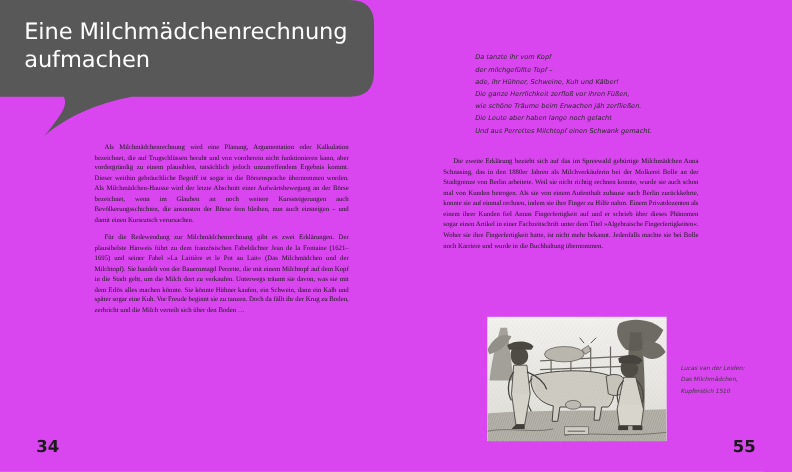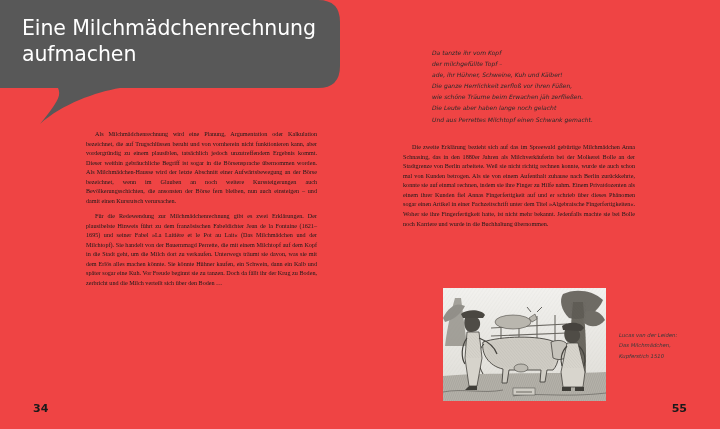--- a/index.html
+++ b/index.html
@@ -6,21 +6,21 @@
   html, body {
     margin: 0; padding: 0;
     width: 720px; height: 429px;
     background: #ffffff;
     font-family: "Liberation Serif", serif;
     overflow: hidden;
   }
   #page {
     position: relative;
     width: 720px; height: 429px;
-    background: #ef4444;
+    background: #d946ef;
   }
 
   
   #bubble-wrap {
     position: absolute;
     left: 0; top: 0;
     width: 350px; height: 150px;
     pointer-events: none;
   }
   #bubble-svg { position: absolute; left: 0; top: 0; }
@@ -96,21 +96,21 @@
     line-height: 1.95;
     color: #3a3a3a;
     white-space: pre-line;
   }
 
   
   .folio {
     position: absolute;
     bottom: 14px;
     font-family: "DejaVu Sans", sans-serif;
-    font-size: 11px;
+    font-size: 15px;
     font-weight: 700;
     color: #1a1a1a;
   }
   #folio-left { left: 33px; }
   #folio-right { right: 33px; }
 </style>
 </head>
 <body>
 
 <div id="page">

